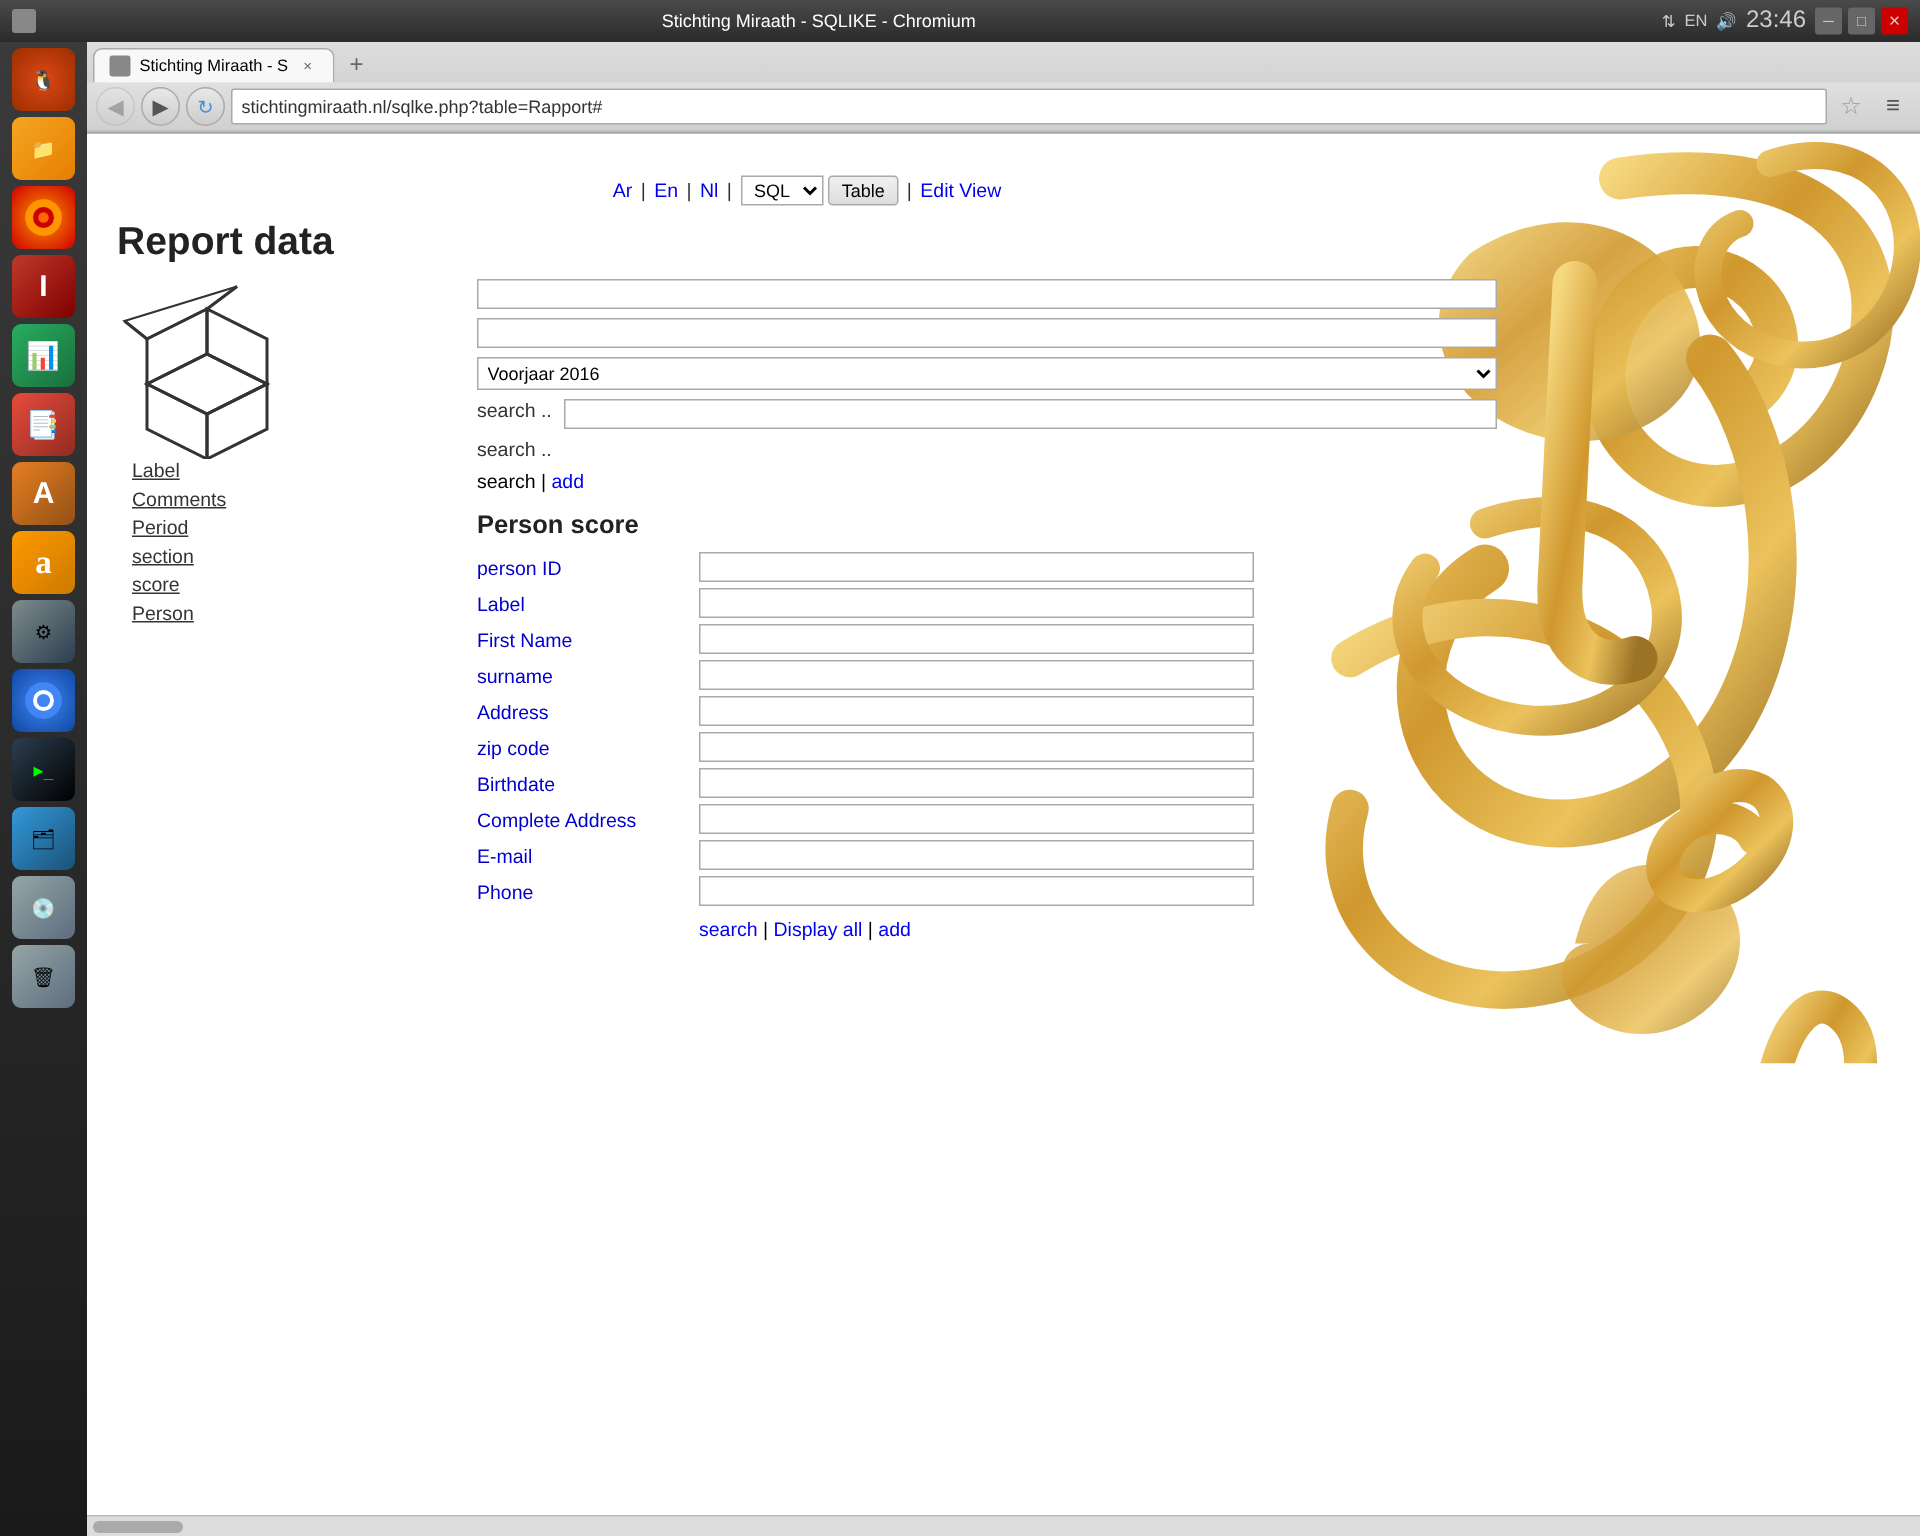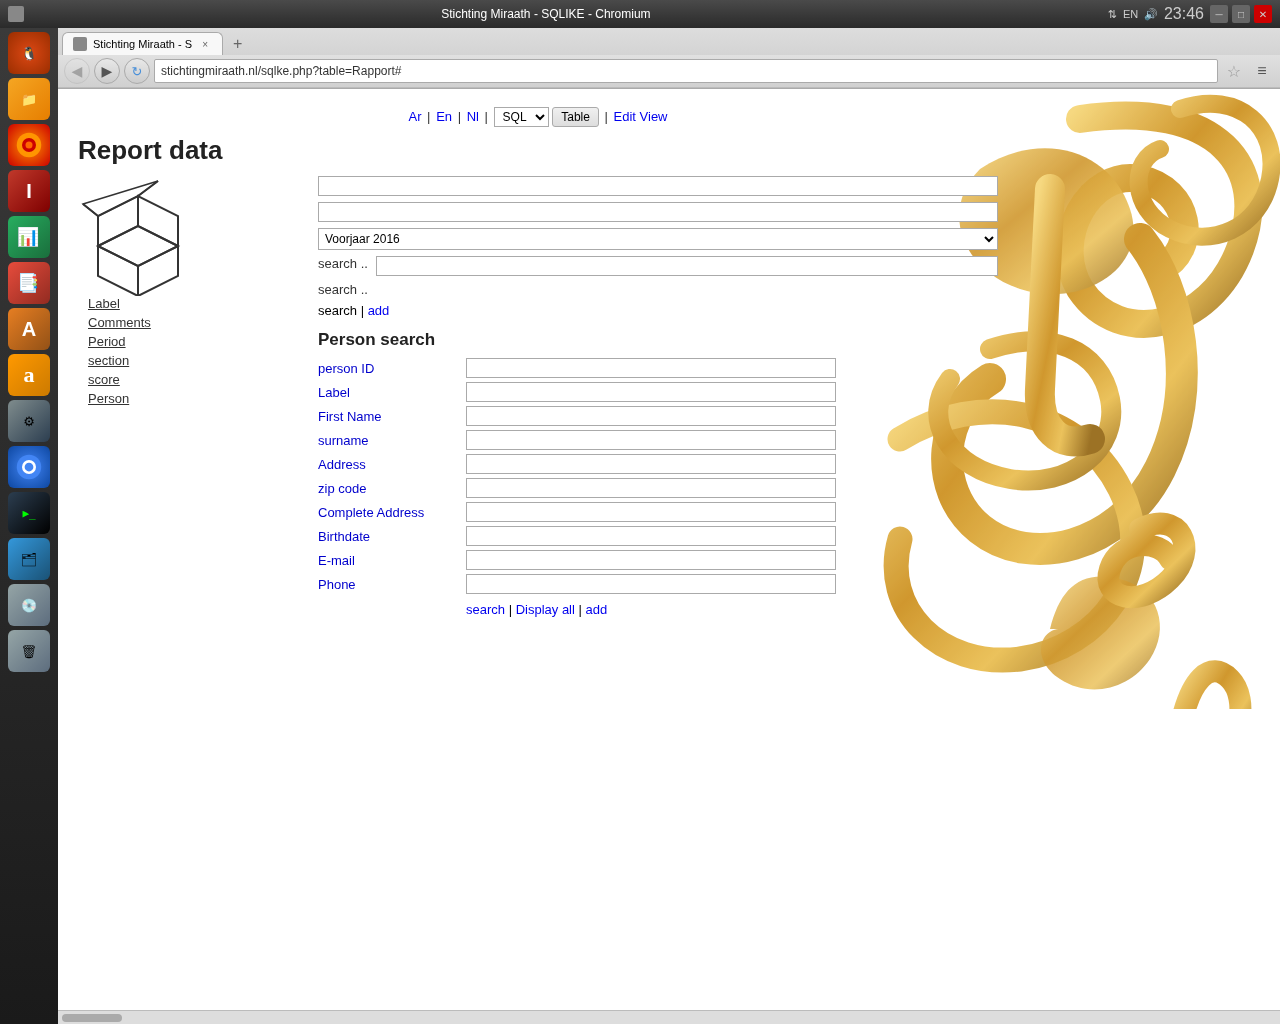--- a/index.html
+++ b/index.html
@@ -139,21 +139,21 @@
 
     
     .page-content {
       flex: 1;
       background: #fff;
       overflow-y: auto;
       position: relative;
     }
 
     .page-inner {
-      padding: 14px 20px;
+      padding: 24px 20px;
       max-width: 960px;
     }
 
     
     .lang-bar {
       text-align: center;
       padding: 4px 0 8px 0;
       font-size: 13px;
     }
     .lang-bar a { color: #00e; text-decoration: none; }
@@ -479,21 +479,21 @@
               <span class="search-text">search ..</span>
             </div>
 
             <div class="form-row">
               <span class="search-links">
                 search |
                 <a href="#">add</a>
               </span>
             </div>
 
-            <h2 class="person-search-title">Person search</h2>
+            <h2 class="person-search-title">Person score</h2>
 
             <div class="person-form-row">
               <span class="person-form-label">person ID</span>
               <input class="person-form-input" type="text" style="">
             </div>
             <div class="person-form-row">
               <span class="person-form-label">Label</span>
               <input class="person-form-input" type="text" style="">
             </div>
             <div class="person-form-row">
@@ -506,25 +506,25 @@
             </div>
             <div class="person-form-row">
               <span class="person-form-label">Address</span>
               <input class="person-form-input" type="text" style="">
             </div>
             <div class="person-form-row">
               <span class="person-form-label">zip code</span>
               <input class="person-form-input" type="text" style="">
             </div>
             <div class="person-form-row">
+              <span class="person-form-label" style="color:#00c;">Birthdate</span>
+              <input class="person-form-input" type="text" style="">
+            </div>
+            <div class="person-form-row">
               <span class="person-form-label" style="color:#00c;">Complete Address</span>
-              <input class="person-form-input" type="text" style="">
-            </div>
-            <div class="person-form-row">
-              <span class="person-form-label" style="color:#00c;">Birthdate</span>
               <input class="person-form-input" type="text" style="">
             </div>
             <div class="person-form-row">
               <span class="person-form-label" style="color:#00c;">E-mail</span>
               <input class="person-form-input" type="text" style="">
             </div>
             <div class="person-form-row">
               <span class="person-form-label">Phone</span>
               <input class="person-form-input" type="text" style="">
             </div>

